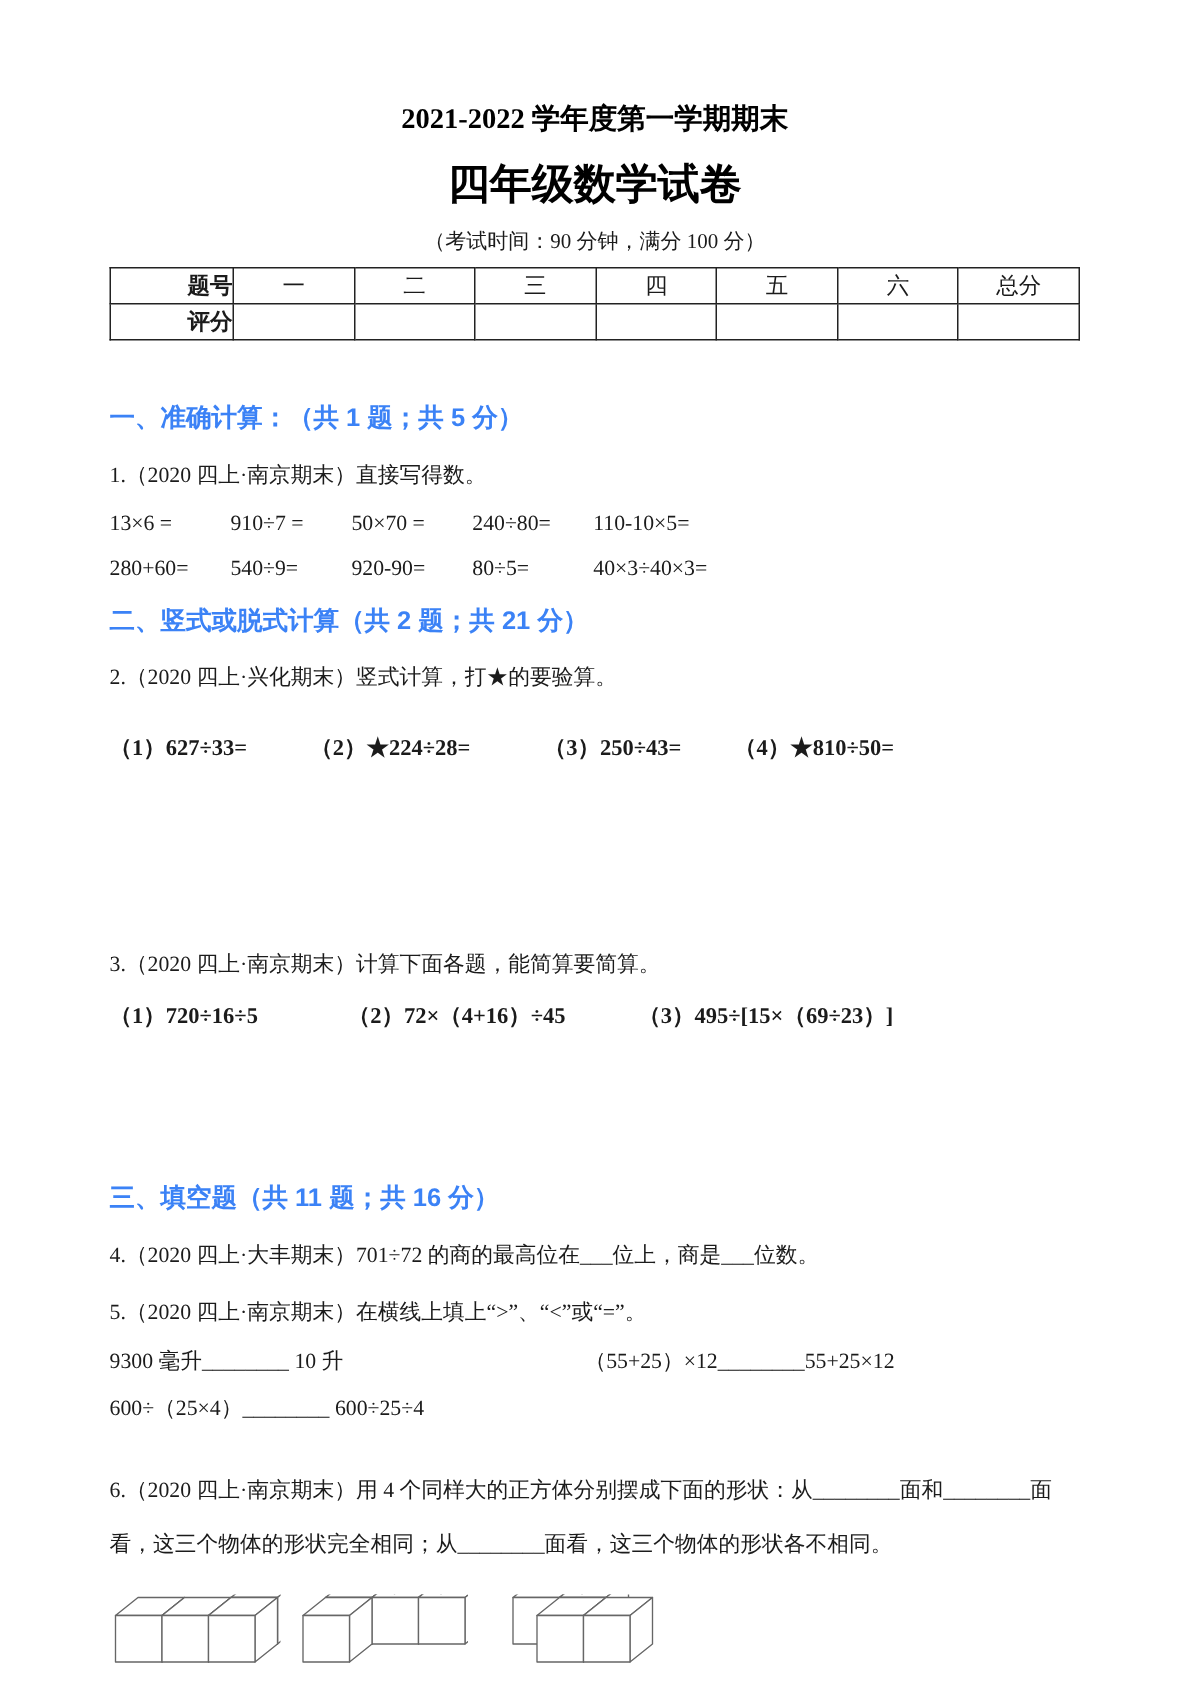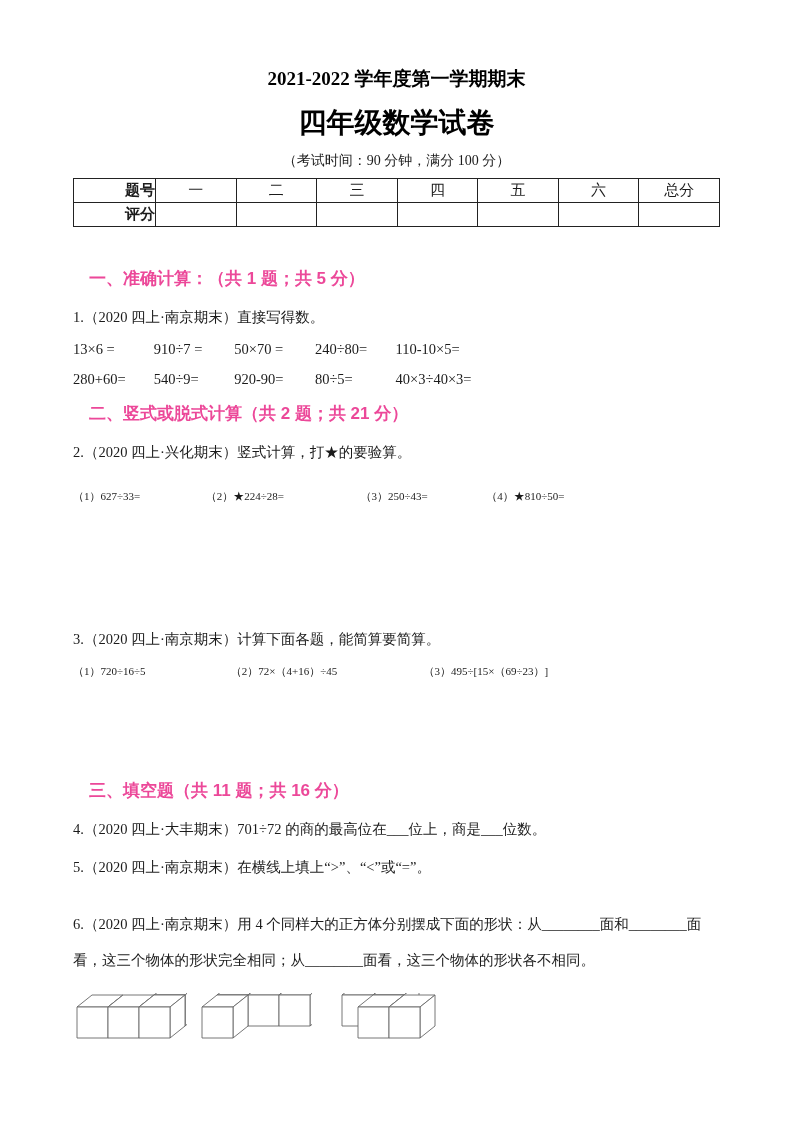--- a/index.html
+++ b/index.html
@@ -16,30 +16,30 @@
   .exam-info{font-size:14px;margin:0 0 8px 0;}
 
   
   table.score{border-collapse:collapse;width:647px;table-layout:fixed;}
   table.score td,table.score th{border:1px solid #222;height:23px;
       text-align:center;font-size:15px;font-weight:normal;padding:0;}
   table.score col.c0{width:82px;}
   table.score .lbl{font-weight:bold;text-align:right;}
 
   
-  .sec-heading{font-size:17px;font-weight:bold;color:#ec4899;margin:40px 0 0 16px;
+  .sec-heading{font-size:17px;font-weight:bold;color:#3b82f6;margin:40px 0 0 0;
                font-family:"Liberation Sans","DejaVu Sans",sans-serif;}
   .sec-heading.s2{margin-top:14px;}
   .sec-heading.s3{margin-top:0;}
   .stem{font-size:14.5px;margin:16px 0 0 0;line-height:22px;}
   .calc-row{font-size:14.5px;margin-top:13px;white-space:nowrap;}
   .calc-row span{display:inline-block;width:77px;}
   .calc-row span:last-child{width:auto;}
 
-  .sub-items{font-size:11px;margin-top:26px;white-space:nowrap;}
+  .sub-items{font-size:15px;margin-top:26px;white-space:nowrap;font-weight:bold;}
   .sub-items.q2 span:nth-child(1){display:inline-block;width:130px;}
   .sub-items.q2 span:nth-child(2){display:inline-block;width:152px;}
   .sub-items.q2 span:nth-child(3){display:inline-block;width:123px;}
   .sub-items.q3{margin-top:14px;}
   .sub-items.q3 span:nth-child(1){display:inline-block;width:155px;}
   .sub-items.q3 span:nth-child(2){display:inline-block;width:190px;}
 
   .workspace-a{height:108px;}
   .workspace-b{height:100px;}
 
@@ -132,20 +132,27 @@
       <span>（2）72×（4+16）÷45</span>
       <span>（3）495÷[15×（69÷23）]</span>
     </div>
     <div class="workspace-b"></div>
   </section>
 
   <section>
     <h3 class="sec-heading s3">三、填空题（共 11 题；共 16 分）</h3>
     <p class="stem">4.（2020 四上·大丰期末）701÷72 的商的最高位在___位上，商是___位数。</p>
     <p class="stem">5.（2020 四上·南京期末）在横线上填上“&gt;”、“&lt;”或“=”。</p>
+    <div class="fill-line">
+      <span class="left">9300 毫升________ 10 升</span>
+      <span>（55+25）×12________55+25×12</span>
+    </div>
+    <div class="fill-line">
+      <span>600÷（25×4）________ 600÷25÷4</span>
+    </div>
     <p class="q6-text">6.（2020 四上·南京期末）用 4 个同样大的正方体分别摆成下面的形状：从________面和________面看，这三个物体的形状完全相同；从________面看，这三个物体的形状各不相同。</p>
 
     <div class="figures">
       <svg viewBox="0 0 112 47" width="112" height="47">
           <polygon points="79,2 94,-10 125,-10 110,2" fill="#ffffff" stroke="#666666" stroke-width="0.9" stroke-linejoin="round"></polygon>
           <polygon points="110,33 125,21 125,-10 110,2" fill="#ffffff" stroke="#666666" stroke-width="0.9" stroke-linejoin="round"></polygon>
           <polygon points="79,33 110,33 110,2 79,2" fill="#ffffff" stroke="#666666" stroke-width="0.9" stroke-linejoin="round"></polygon>
           <polygon points="2,14 17,2 48,2 33,14" fill="#ffffff" stroke="#666666" stroke-width="0.9" stroke-linejoin="round"></polygon>
           <polygon points="33,45 48,33 48,2 33,14" fill="#ffffff" stroke="#666666" stroke-width="0.9" stroke-linejoin="round"></polygon>
           <polygon points="2,45 33,45 33,14 2,14" fill="#ffffff" stroke="#666666" stroke-width="0.9" stroke-linejoin="round"></polygon>

